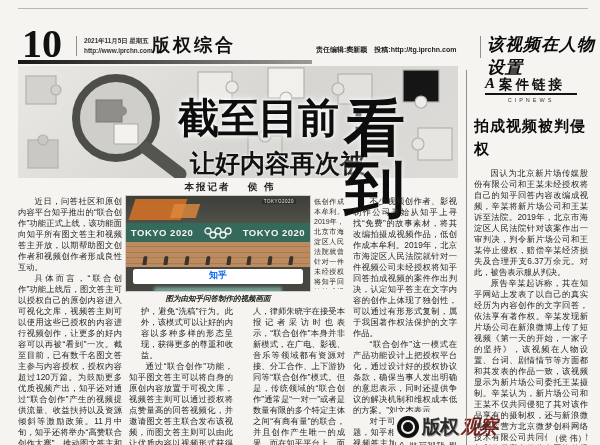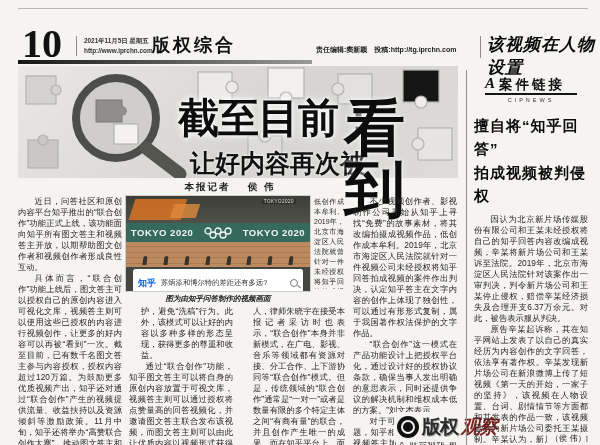--- a/index.html
+++ b/index.html
@@ -39,22 +39,22 @@
              transform:skewX(-18deg);opacity:.9;}
   .ph-orange2{position:absolute;left:46px;top:8px;width:26px;height:14px;background:#e08a3c;
               transform:skewX(-18deg);opacity:.8;}
   .cornersign{position:absolute;right:14px;top:3px;font-size:4.5px;color:#eee;background:#2e3029;
               padding:0 2px;letter-spacing:.5px;}
   .ph-board{height:19px;background:#34695b;display:flex;align-items:center;justify-content:space-around;
             color:#f4f7f5;font-weight:900;font-size:9.5px;letter-spacing:.5px;}
   .ph-track{height:23px;background:repeating-linear-gradient(#bd8b60 0 4.5px,#a97950 4.5px 5.5px);
             display:flex;align-items:flex-end;justify-content:space-evenly;padding-bottom:2px;}
   .runner{width:3.5px;height:9px;background:#3a332c;border-radius:2px 2px 0 0;transform:skewX(-8deg);}
-  .ph-search{height:28px;margin:2px 7px 0;background:#fff;border-radius:2.5px;display:flex;
-             align-items:center;padding:0 5px;gap:5px;}
+  .ph-search{height:15px;margin:2px 7px 0;background:#fff;border-radius:2.5px;display:flex;
+             align-items:center;padding:0 5px;gap:5px;flex-direction:column;}
   .zhihu{color:#0b66f0;font-weight:900;font-size:9px;font-family:"Liberation Serif",serif;}
   .query{font-size:7.3px;color:#333;flex:1;white-space:nowrap;overflow:hidden;}
   .mag{width:6px;height:6px;border:1.4px solid #777;border-radius:50%;position:relative;flex:none;}
   .mag::after{content:"";position:absolute;width:3.5px;height:1.4px;background:#777;
               right:-3px;bottom:-1.5px;transform:rotate(40deg);}
   .watermark{height:8px;margin:3px 28px 0;background:rgba(150,225,215,.55);border-radius:2px;
              filter:blur(1.4px);}
   
   .endlogo{display:flex;align-items:center;gap:3px;background:#f5f4f1;padding:2px 3px;}
   .eye{width:22px;height:22px;border-radius:50%;background:#101010;position:relative;flex:none;}
@@ -204,21 +204,20 @@
 
 <div class="abs vline" style="left:466px;top:70px;height:375px;"></div>
 
 <div class="abs sb" style="left:474px;top:76px;width:114px;height:369px;">
   <div class="tagrow">
     <span class="amark">A</span>
     <span class="tagcn">案件链接</span>
   </div>
   <div class="cipnews">CIPNEWS</div>
   <div class="sbtitle">
-    <div>擅自将“知乎回答”</div>
     <div>拍成视频被判侵权</div>
   </div>
   <div class="sbbody">
     <p>因认为北京新片场传媒股份有限公司和王某未经授权将自己的知乎回答内容改编成视频，辛某将新片场公司和王某诉至法院。2019年，北京市海淀区人民法院针对该案作出一审判决，判令新片场公司和王某停止侵权，赔偿辛某经济损失及合理开支6.37万余元。对此，被告表示服从判决。</p>
     <p>原告辛某起诉称，其在知乎网站上发表了以自己的真实经历为内容创作的文字回答，依法享有著作权。辛某发现新片场公司在新浪微博上传了短视频《第一天的开始，一家子的坚持》，该视频在人物设置、台词、剧情情节等方面都和其发表的作品一致，该视频显示为新片场公司委托王某摄制。辛某认为，新片场公司和王某不仅共同侵犯了其对该作品享有的摄制权，还与新浪微博的运营方北京微梦创科网络技术有限公司共同侵犯了其对权利作品享有的信息网络传播权。辛某遂将3被告起诉至海淀法院，要求新片场公司删除在优酷网上发布的被诉视频，3被告共同赔偿其经济损失及合理开支61.37万余元。</p>
 
   </div>
 </div>
 <div class="abs sign" style="right:14px;top:433px;">（侯 伟）</div>
 

